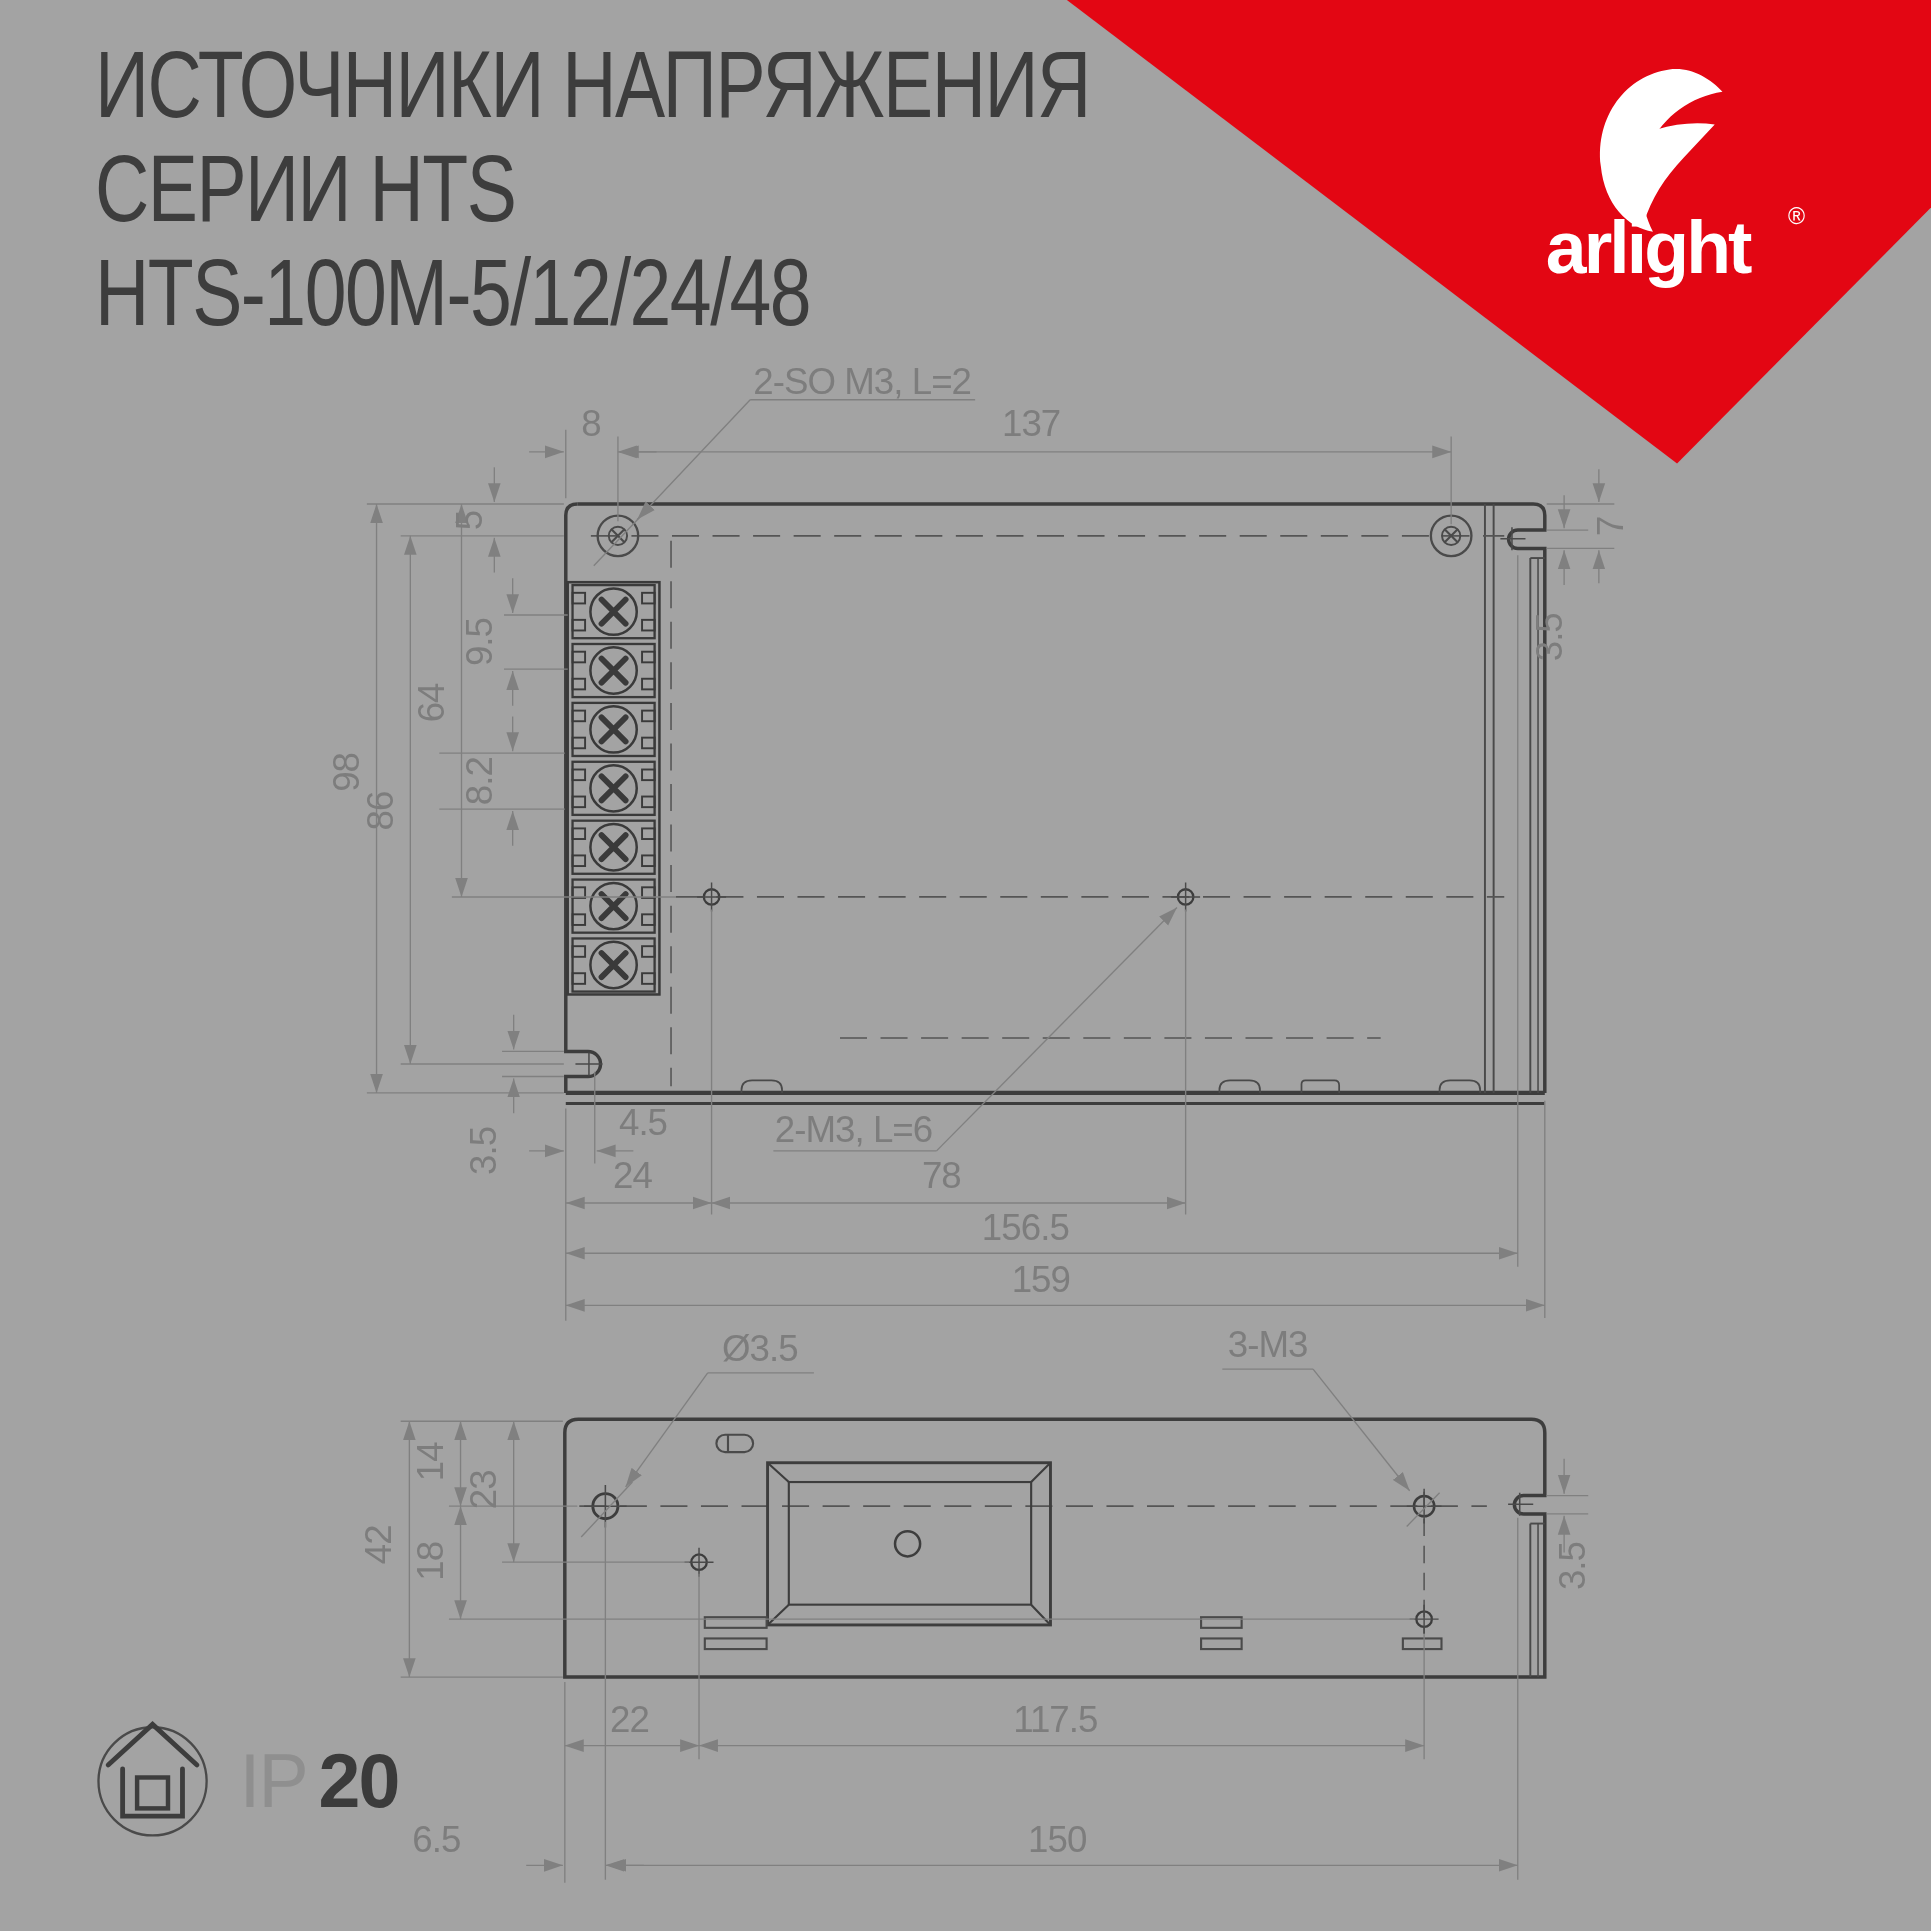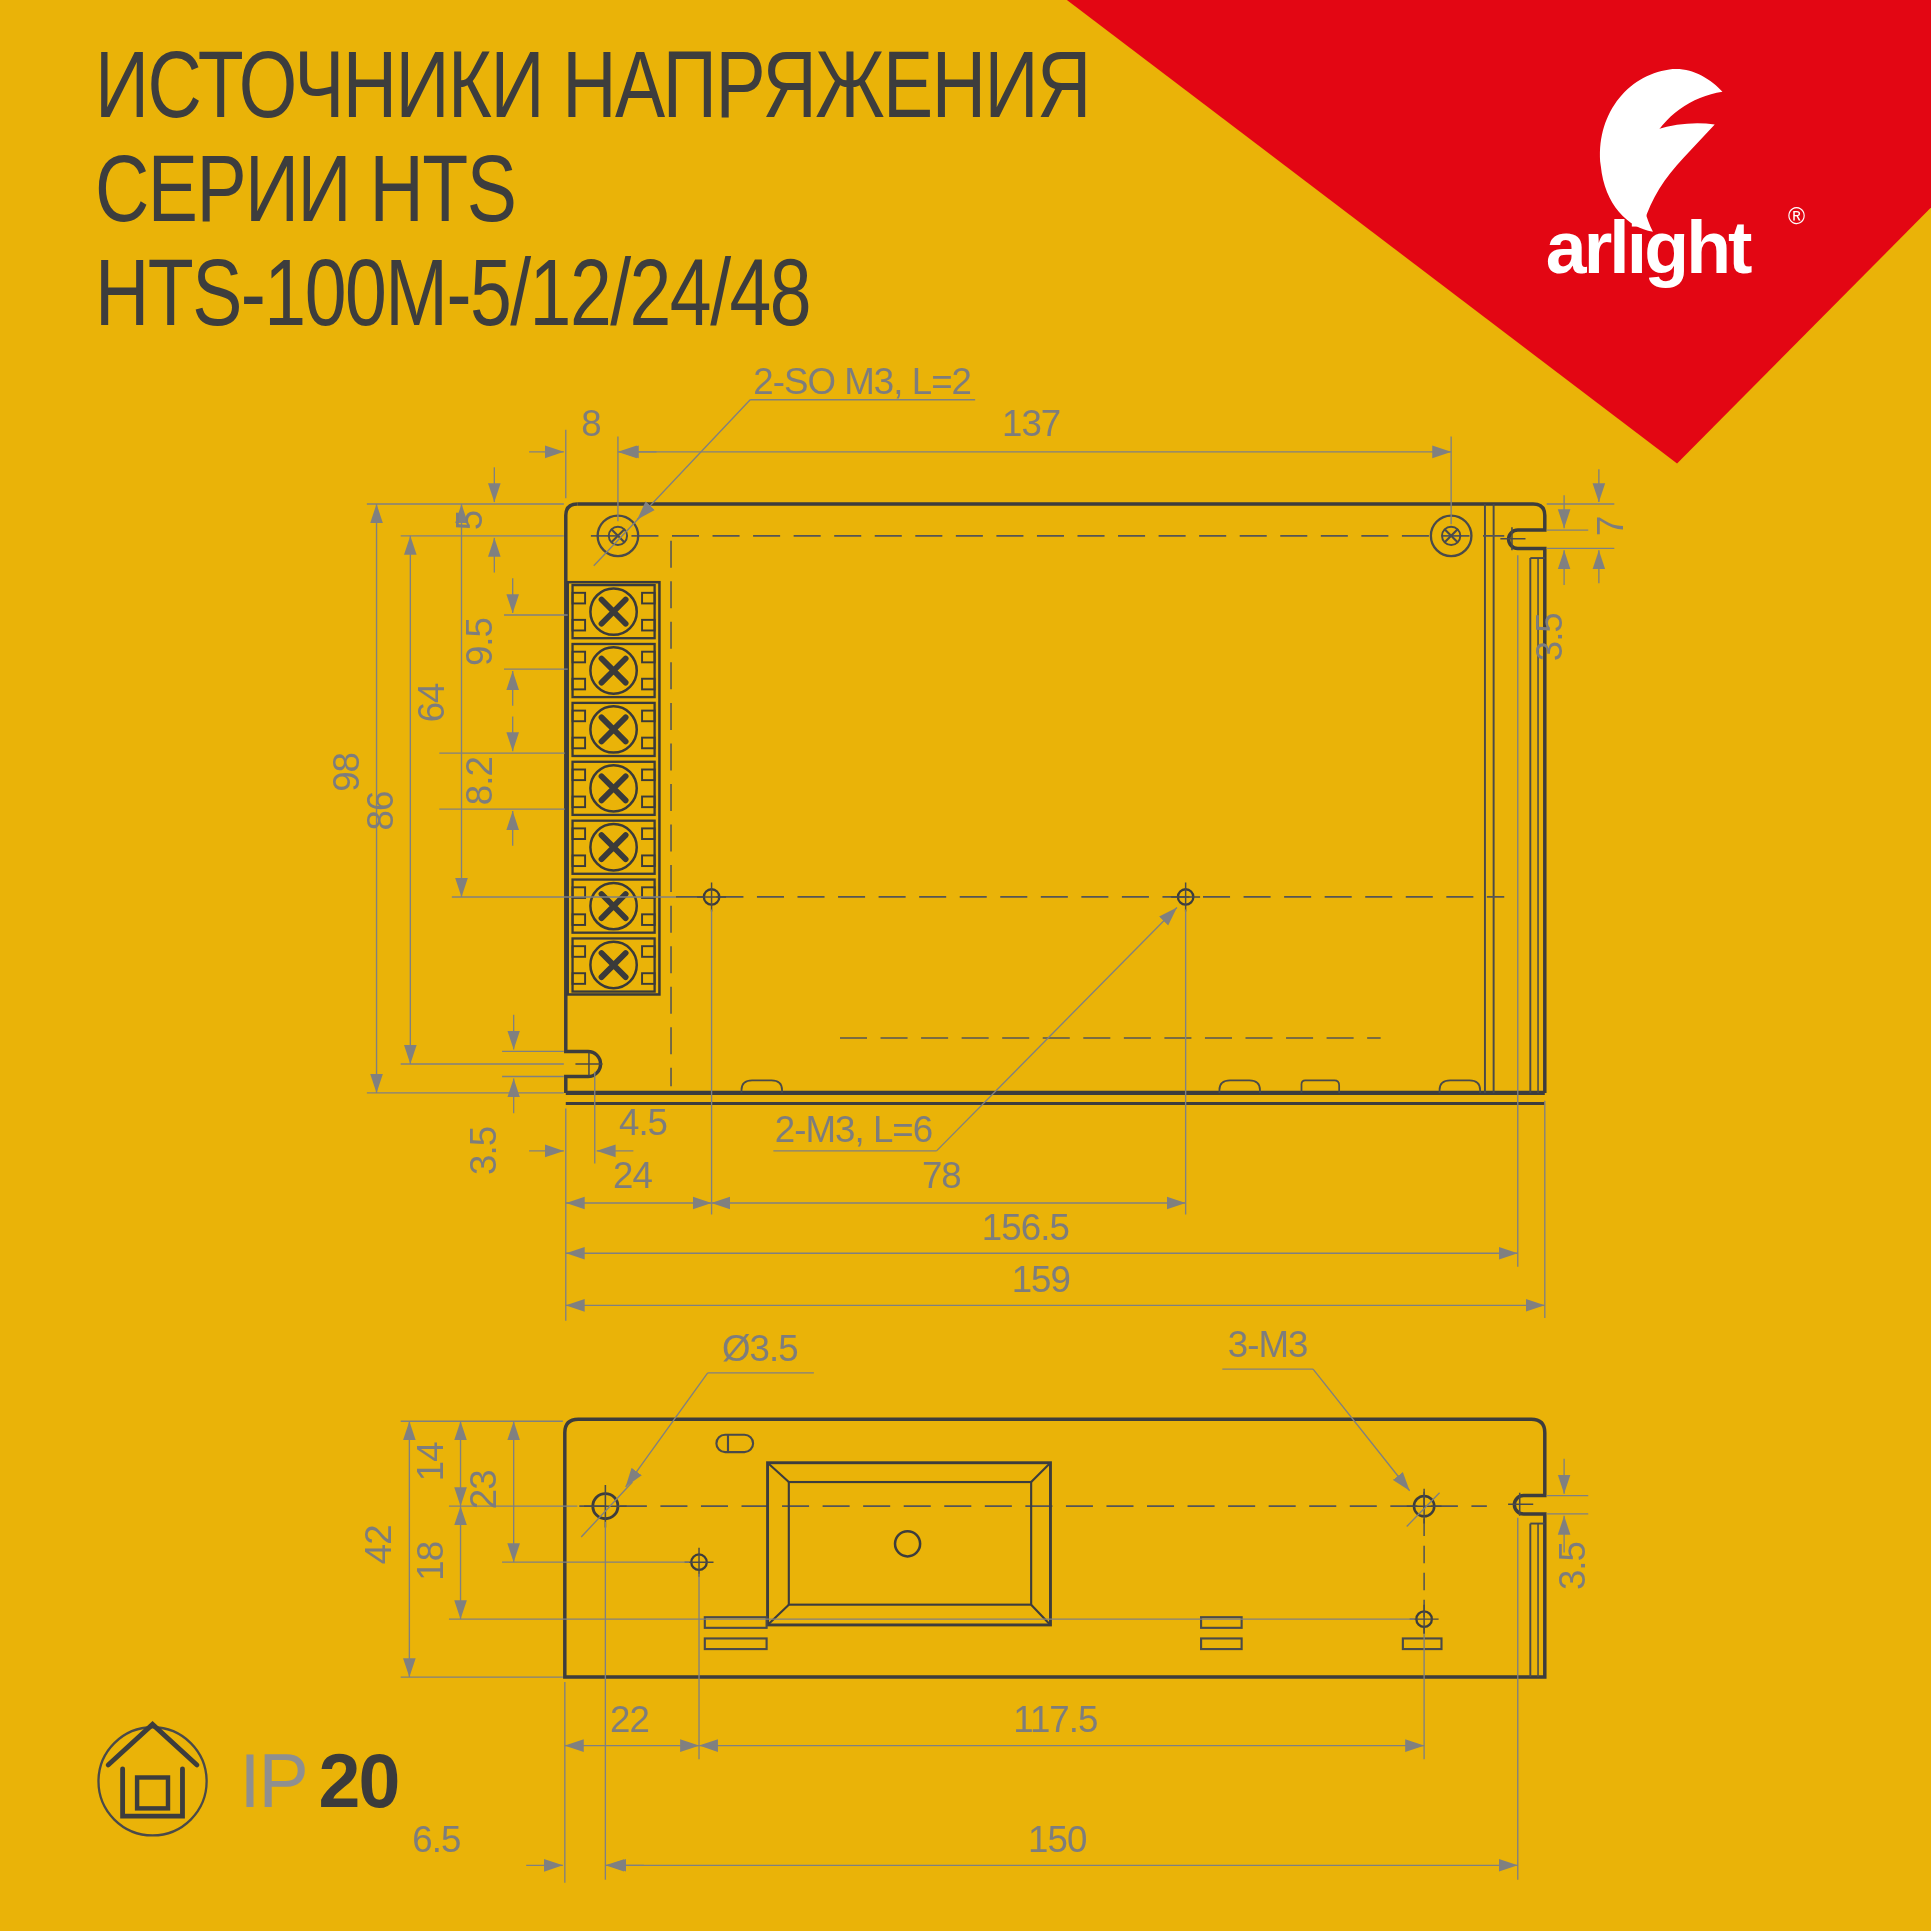--- a/index.html
+++ b/index.html
@@ -1,16 +1,16 @@
 <!DOCTYPE html>
 <html><head>
 <meta charset="utf-8">
 <style>
   html,body{margin:0;padding:0;background:#ffffff;}
-  #canvas{position:relative;width:1931px;height:1931px;background:#eab308;overflow:hidden;
+  #canvas{position:relative;width:1931px;height:1931px;background:#a3a3a3;overflow:hidden;
           font-family:"Liberation Sans","DejaVu Sans",sans-serif;}
   .title{position:absolute;left:95px;top:33px;color:#3d3d3d;font-size:94px;line-height:104px;
          font-weight:400;letter-spacing:-1.9px;transform:scaleX(0.80);transform-origin:0 0;white-space:nowrap;}
   .title div{height:104px;}
   svg text{font-family:"Liberation Sans","DejaVu Sans",sans-serif;}
   .dimtxt{fill:#7d7d7d;font-size:38px;letter-spacing:-1px;}
   .brand{fill:#ffffff;font-size:76px;font-weight:bold;letter-spacing:-3px;}
   .reg{fill:#ffffff;font-size:24px;}
   .ip-prefix{fill:#8f8f8f;font-size:78px;font-weight:400;letter-spacing:-2px;}
   .ip-val{fill:#3b3b3b;font-size:78px;font-weight:bold;letter-spacing:-2px;}

